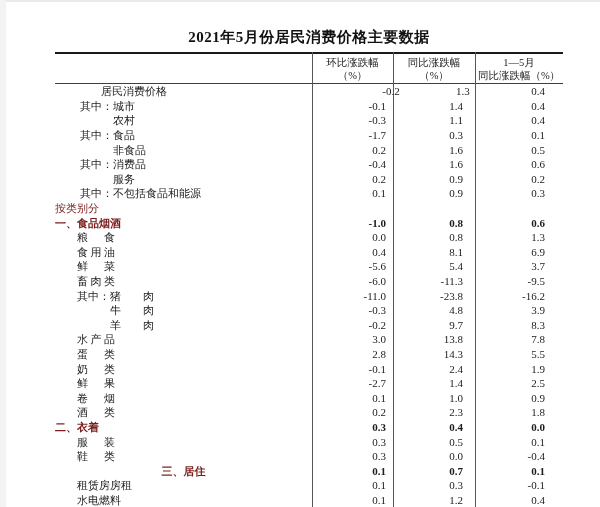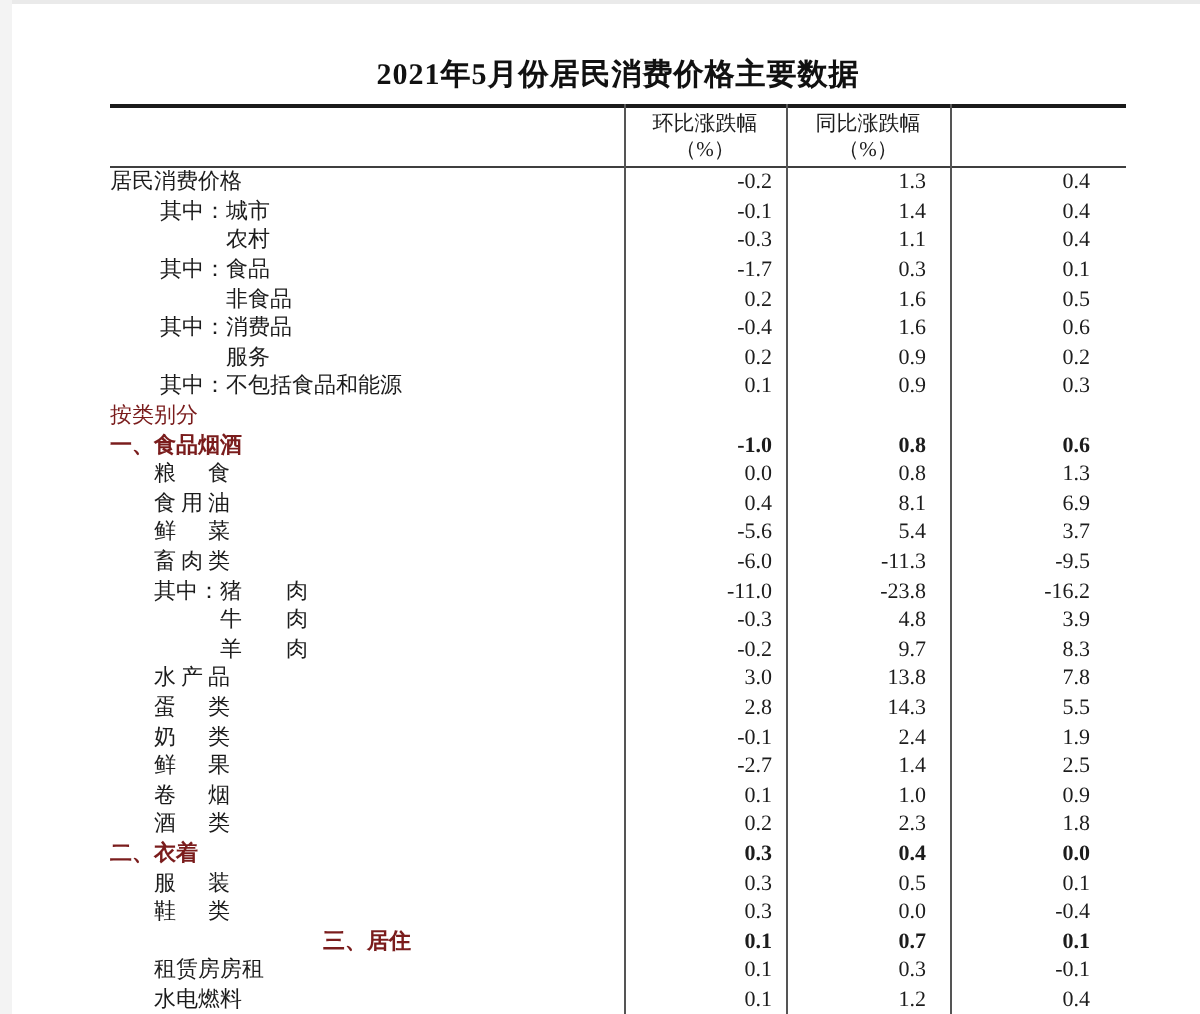--- a/index.html
+++ b/index.html
@@ -47,25 +47,29 @@
     <div class="thead">
       <div class="th sp"></div>
       <div class="th h1">
         <span>环比涨跌幅</span>
         <span>（%）</span>
       </div>
       <div class="th h2">
         <span>同比涨跌幅</span>
         <span>（%）</span>
       </div>
+      <div class="th h3">
+        <span>1—5月</span>
+        <span>同比涨跌幅（%）</span>
+      </div>
     </div>
 
     <div class="tbody" id="tbody">
         <div class="tr">
-          <div class="td c1" style="padding-left: 0px;">
+          <div class="td c1" style="padding-left: 0px; margin-left: 46px;">
             <span class="lab">居民消费价格</span>
           </div>
           <div class="td c2">-0.2</div>
           <div class="td c3">1.3</div>
           <div class="td c4">0.4</div>
         </div>
         <div class="tr">
           <div class="td c1" style="padding-left: 25px;">
             <span class="pfx">其中：</span>
             <span class="lab">城市</span>

